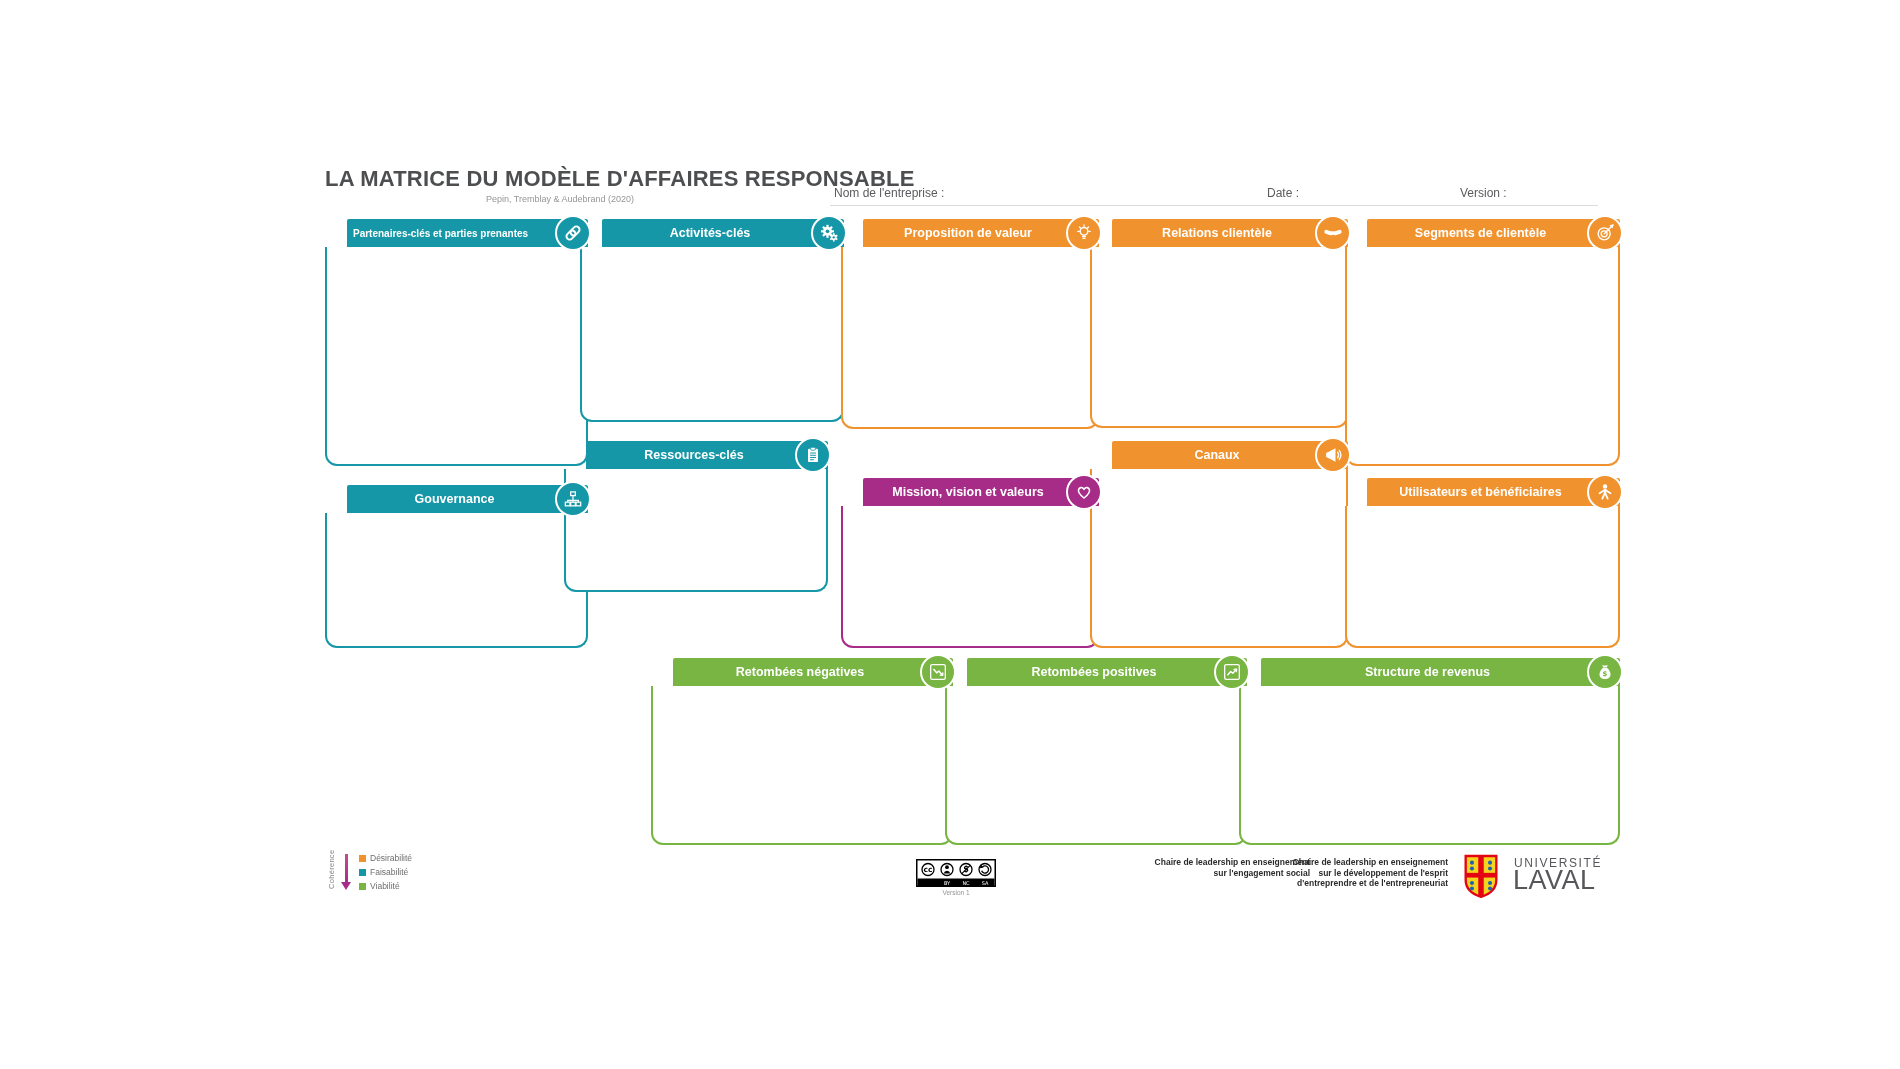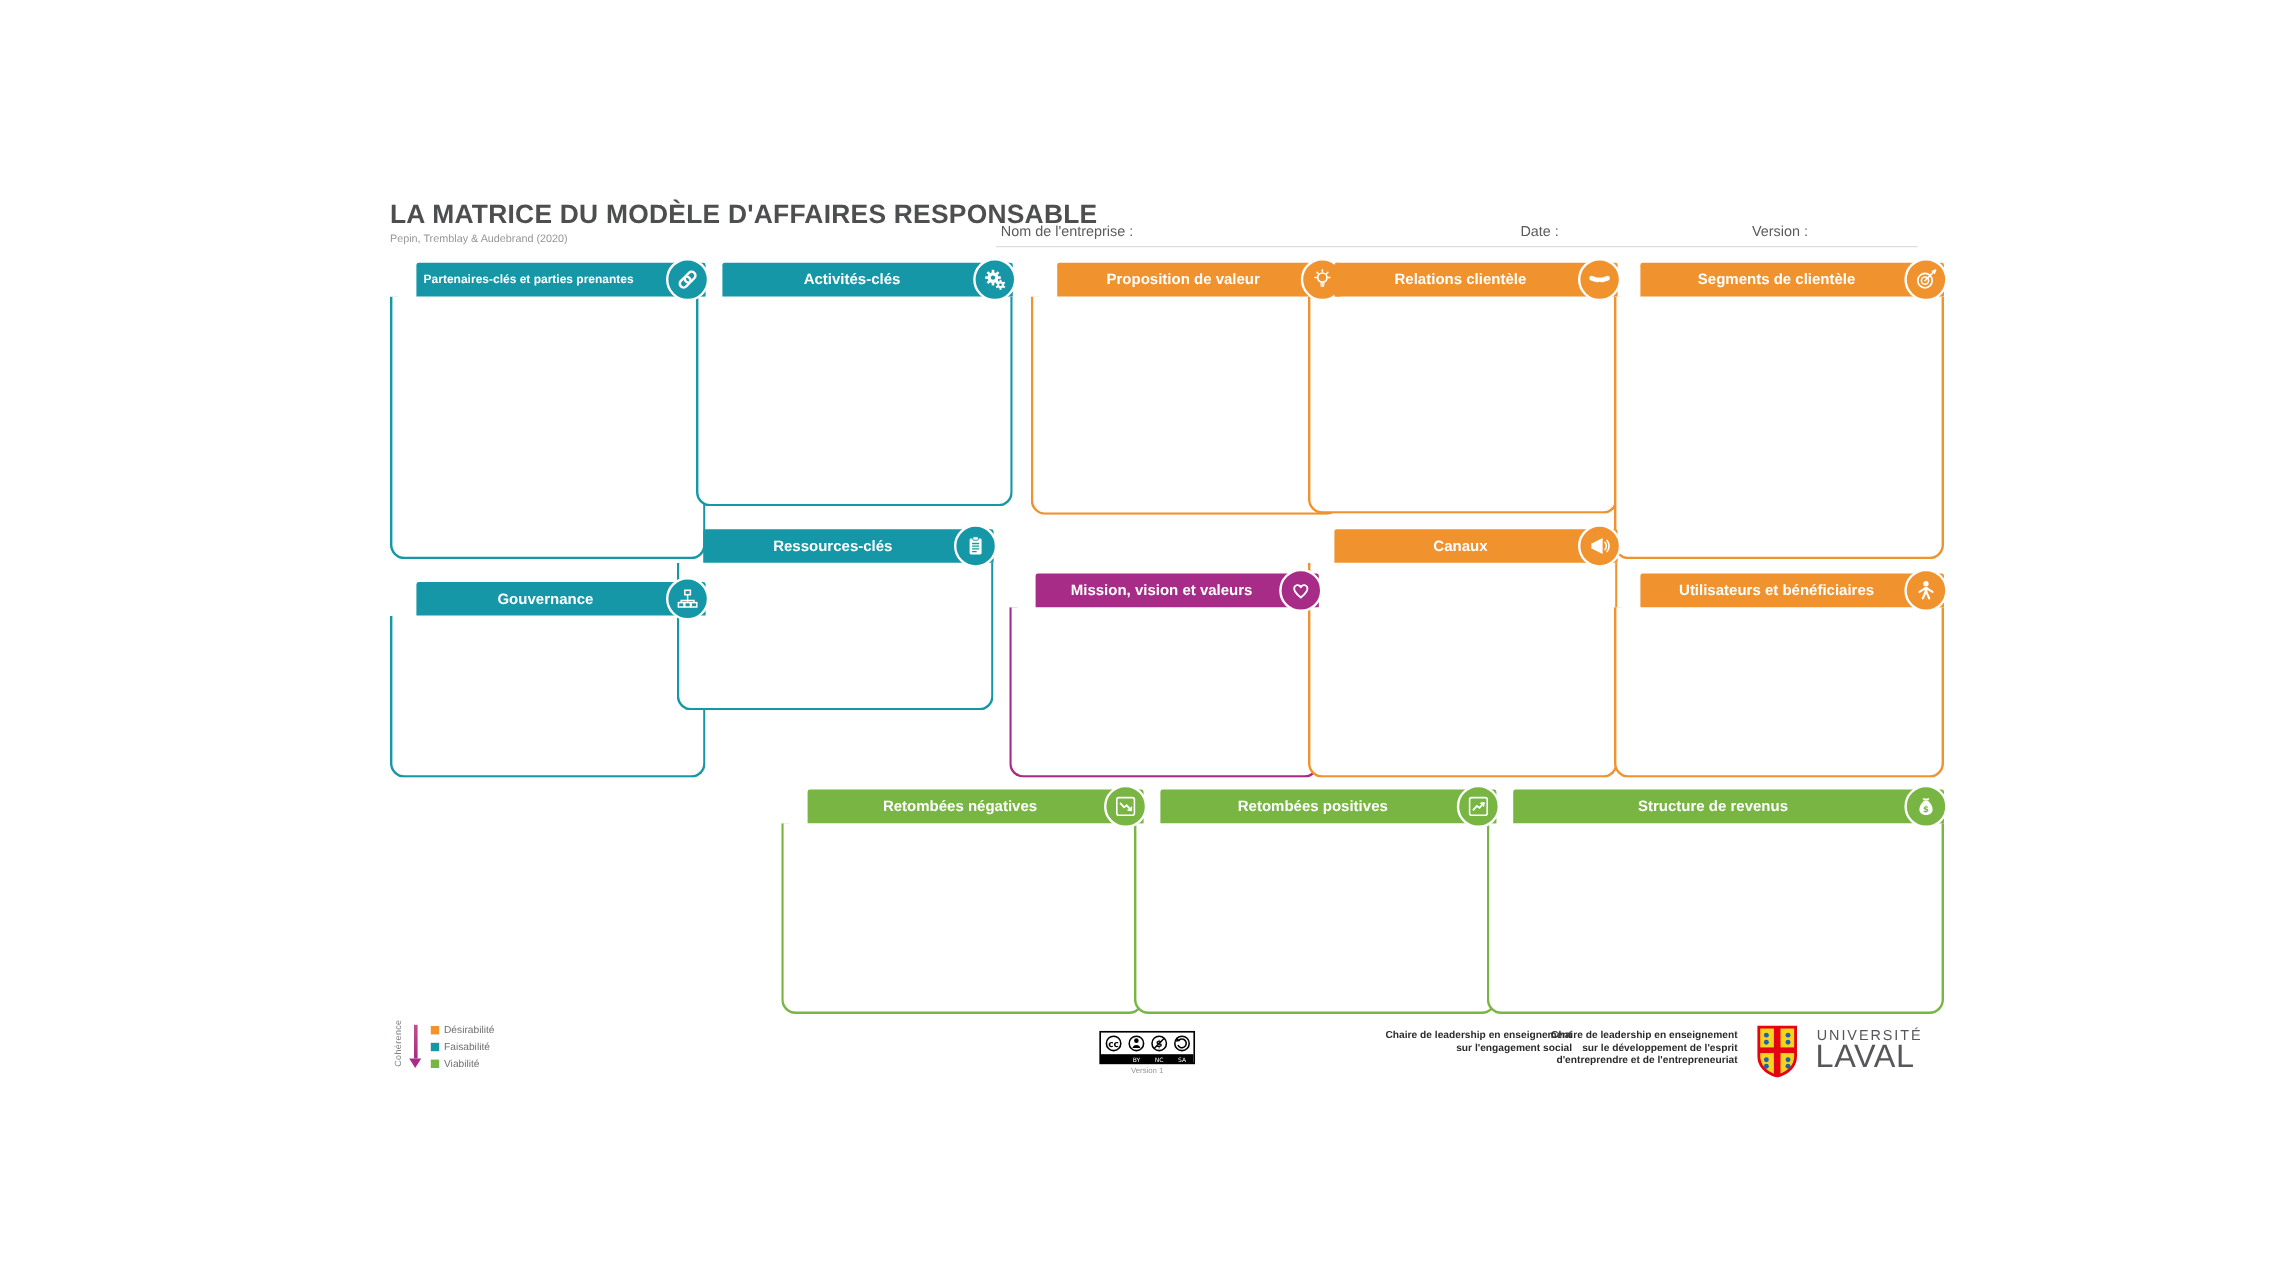--- a/index.html
+++ b/index.html
@@ -2,21 +2,21 @@
 <html><head>
 <meta charset="utf-8">
 <style>
   html,body{margin:0;padding:0;background:#fff;}
   #page{position:relative;width:1900px;height:1069px;background:#fff;overflow:hidden;
         font-family:"Liberation Sans", sans-serif;}
 
   
   .main-title{position:absolute;left:325px;top:166px;font-size:22px;font-weight:700;
               color:#4d4e50;letter-spacing:.2px;white-space:nowrap;text-align:right;}
-  .sub-title{position:absolute;left:325px;top:194px;width:470px;
+  .sub-title{position:absolute;left:325px;top:194px;width:470px;text-align:center;
              font-size:9px;color:#949699;}
   .form-label{position:absolute;top:186px;font-size:12px;color:#5a5b5e;white-space:nowrap;}
   .fill-line{position:absolute;left:830px;top:205px;width:768px;height:1px;background:#dcdcdc;}
 
   
   .block{position:absolute;padding-left:22px;}
   .band{position:relative;height:28px;background:var(--c);border-radius:2px 2px 0 0;
         display:flex;align-items:center;z-index:2;}
   .band-label{flex:1;text-align:center;color:#fff;font-weight:700;font-size:12.5px;
               padding:0 34px 0 8px;white-space:nowrap;overflow:hidden;}
@@ -100,21 +100,21 @@
             <rect x="16.7" y="12.2" width="2" height="10" transform="rotate(120 17.7 17.2)"></rect>
             <circle cx="17.7" cy="17.2" r="3.4"></circle>
           </g>
           <circle cx="17.7" cy="17.2" r="1.4" fill="#1697A7"></circle>
         </svg>
       </span>
     </div>
     <div class="body"></div>
   </div>
 
-  <div class="block" style="left:859px;top:219px;width:236px;height:210px;--c:#F0922D">
+  <div class="block" style="left:841px;top:219px;width:236px;height:210px;--c:#F0922D">
     <div class="band">
       <span class="band-label">Proposition de valeur</span>
       <span class="icon-circle">
         <svg width="20" height="20" viewBox="0 0 24 24" fill="none" stroke="#fff">
           <circle cx="12" cy="10" r="4.6" stroke-width="1.7"></circle>
           <path d="M10.3 16.4h3.4M10.8 18.3h2.4" stroke-width="1.5" stroke-linecap="round"></path>
           <path d="M12 2.2v1.8M4.5 10h1.9M17.6 10h1.9M6.6 4.8l1.3 1.3M17.4 4.8l-1.3 1.3" stroke-width="1.5" stroke-linecap="round"></path>
         </svg>
       </span>
     </div>

